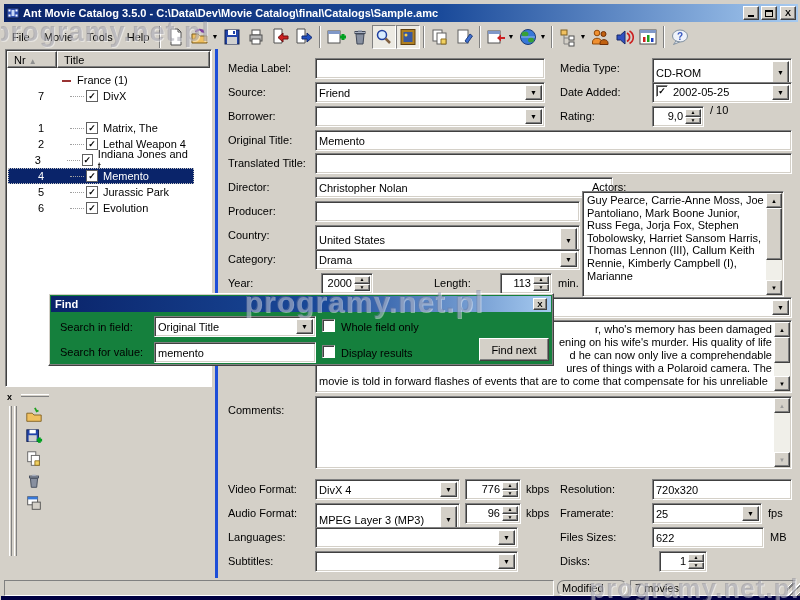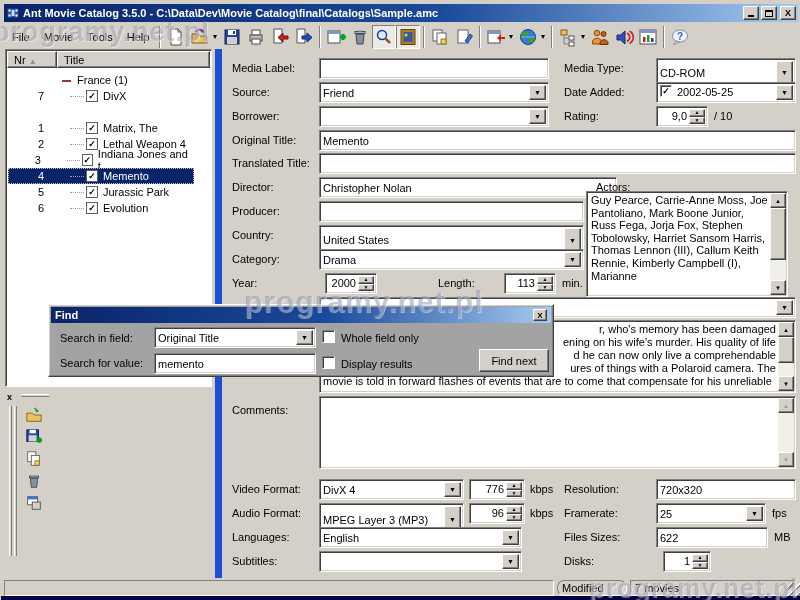--- a/index.html
+++ b/index.html
@@ -61,21 +61,21 @@
   .minus{width:9px;height:9px;margin-left:14px;margin-right:6px;position:relative;}
   .minus::after{content:"";position:absolute;left:0;top:4px;width:9px;height:2px;background:#993333;}
   .dots{width:14px;border-top:1px dotted #a0a0a0;margin-left:22px;margin-right:2px;}
   .tcb{width:12px;height:12px;background:#fff;border:1px solid #606060;display:flex;align-items:center;
     justify-content:center;font-size:9px;font-weight:bold;margin-right:5px;color:#000;}
   .sel .tcb{color:#000;}
   
   .wm{position:absolute;font-weight:bold;color:rgba(125,125,140,0.40);z-index:99;
     text-shadow:1px 1px 0 rgba(255,255,255,0.45);letter-spacing:1px;pointer-events:none;white-space:nowrap;}
   
-  #find{position:absolute;left:47px;top:303px;width:506px;height:73px;background:#a3a3a3;
+  #find{position:absolute;left:47px;top:292px;width:506px;height:73px;background:#15803d;
     border:1px solid;border-color:#fff #404040 #404040 #fff;box-shadow:inset -1px -1px 0 #808080, inset 1px 1px 0 #d4d0c8;z-index:50;}
   #find-title{position:absolute;left:2px;top:2px;right:2px;height:16px;
     background:linear-gradient(90deg,#0a246a,#1a4a9a 55%,#a6caf0);color:#fff;font-weight:bold;
     display:flex;align-items:center;padding-left:4px;}
   
   .grip{position:absolute;right:1px;bottom:1px;width:13px;height:13px;
     background:repeating-linear-gradient(135deg,transparent 0 3px,#fff 3px 4px,#808080 4px 6px);}
   svg{display:block;}
   .handle-v{position:absolute;width:3px;border-left:1px solid #fff;border-right:1px solid #808080;}
   .handle-h{position:absolute;height:3px;border-top:1px solid #fff;border-bottom:1px solid #808080;}
@@ -353,21 +353,21 @@
         <svg width="18" height="18" viewBox="0 0 20 20">
           <rect x="3" y="3" width="11" height="9" fill="#fff" stroke="#505050"></rect>
             <rect x="3" y="3" width="11" height="3" fill="#3878d8"></rect>
           <rect x="8" y="9" width="9" height="8" fill="#d4d0c8" stroke="#505050"></rect>
         </svg>
         </span>
     </div>
 
   </div>
 
-  <div class="abs" style="left:214px;top:48px;width:582px;height:530px;border-left:7px solid #1d4ed8;">
+  <div class="abs" style="left:214px;top:48px;width:582px;height:530px;border-left:3px solid #1d4ed8;">
 
     <div class="lbl" style="left:10px;top:13px">Media Label:</div>
     <div class="field" style="left:97px;top:9px;width:230px;height:21px">
       <input value="" style="">
     </div>
     <div class="lbl" style="left:342px;top:13px">Media Type:</div>
     <div class="field" style="left:434px;top:9px;width:140px;height:29px">
       <input value="CD-ROM" style="">
       <span class="combo-btn">▼</span>
     </div>
@@ -390,21 +390,21 @@
       <span class="combo-btn">▼</span>
     </div>
     <div class="lbl" style="left:342px;top:61px">Rating:</div>
     <div class="field" style="left:434px;top:57px;width:52px;height:21px">
       <span class="num">9,0</span>
       <span class="spin">
           <div>▲</div>
           <div>▼</div>
         </span>
     </div>
-    <div class="lbl" style="left:492px;top:61px">/ 10</div>
+    <div class="lbl" style="left:492px;top:55px">/ 10</div>
 
     <div class="lbl" style="left:10px;top:85px">Original Title:</div>
     <div class="field" style="left:97px;top:81px;width:477px;height:21px">
       <input value="Memento" style="">
     </div>
 
     <div class="lbl" style="left:10px;top:108px">Translated Title:</div>
     <div class="field" style="left:97px;top:104px;width:477px;height:21px">
       <input value="" style="">
     </div>
@@ -519,21 +519,20 @@
     <div class="lbl" style="left:308px;top:458px">kbps</div>
     <div class="lbl" style="left:342px;top:458px">Framerate:</div>
     <div class="field" style="left:434px;top:454px;width:110px;height:21px">
       <input value="25" style="">
       <span class="combo-btn">▼</span>
     </div>
     <div class="lbl" style="left:550px;top:458px">fps</div>
 
     <div class="lbl" style="left:10px;top:482px">Languages:</div>
     <div class="field" style="left:97px;top:478px;width:203px;height:21px">
-      <input value="English" style="">
       <span class="combo-btn">▼</span>
     </div>
     <div class="lbl" style="left:342px;top:482px">Files Sizes:</div>
     <div class="field" style="left:434px;top:478px;width:112px;height:21px">
       <input value="622" style="">
     </div>
     <div class="lbl" style="left:552px;top:482px">MB</div>
 
     <div class="lbl" style="left:10px;top:506px">Subtitles:</div>
     <div class="field" style="left:97px;top:502px;width:203px;height:21px">

